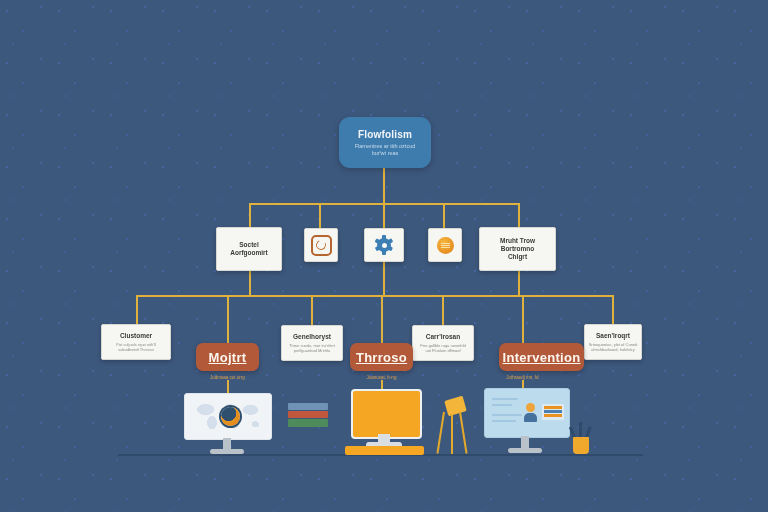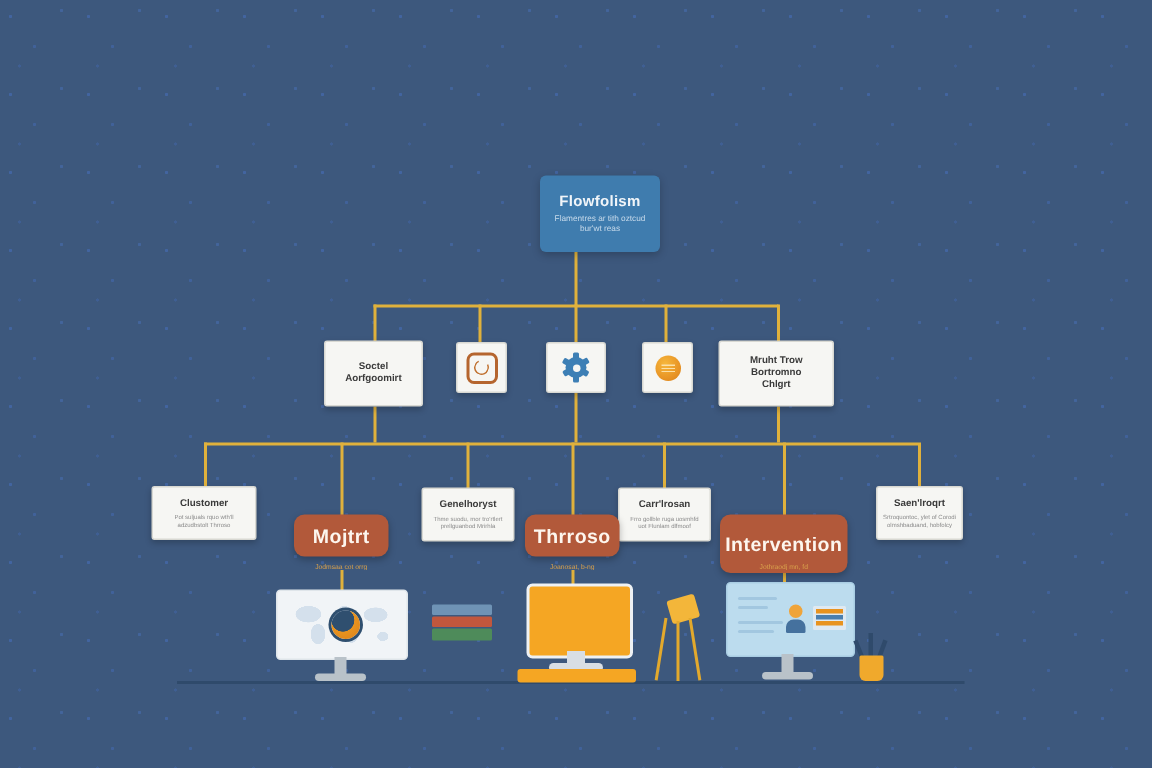--- a/index.html
+++ b/index.html
@@ -106,20 +106,21 @@
 
   
   .pill{
     position:absolute;background:#b2593a;border-radius:7px;
     box-shadow:0 2px 5px rgba(0,0,0,.25);
     display:flex;align-items:center;justify-content:center;
   }
   .pill-label{
     color:#fdf6ee;font-size:13px;font-weight:bold;letter-spacing:.3px;
     filter:blur(.18px);
+    text-decoration:underline;
   }
   .pill-cap{
     position:absolute;color:#d9a14c;font-size:4.5px;text-align:center;
     filter:blur(.5px);white-space:nowrap;
   }
 
   
   .mon-screen{position:absolute;border-radius:3px;}
   .mon-neck{position:absolute;background:#b9c2c9;}
   .mon-base{position:absolute;background:#b9c2c9;border-radius:3px;}
@@ -181,21 +182,21 @@
   <div class="line vline" style="left:311px;top:295px;height:31px;"></div>
   <div class="line vline" style="left:381px;top:295px;height:49px;"></div>
   <div class="line vline" style="left:442px;top:295px;height:31px;"></div>
   <div class="line vline" style="left:522px;top:295px;height:49px;"></div>
   <div class="line vline" style="left:612px;top:295px;height:30px;"></div>
 
   <div class="line vline" style="left:227px;top:380px;height:18px;"></div>
   <div class="line vline" style="left:381px;top:380px;height:14px;"></div>
   <div class="line vline" style="left:522px;top:380px;height:18px;"></div>
 
-  <div class="root-node" style="left:360px;top:117px;width:80px;height:51px;">
+  <div class="root-node" style="left:339px;top:117px;width:92px;height:51px;border-radius:11px;">
     <div class="root-title">Flowfolism</div>
     <div class="root-sub">Flamentres ar tith oztcud</div>
     <div class="root-sub" style="margin-top:0;">bur'wt reas</div>
   </div>
 
   <div class="card" style="left:216px;top:227px;width:66px;height:44px;">
     <div class="card-title">Soctel</div>
     <div class="card-title" style="margin-top:0;">Aorfgoomirt</div>
   </div>
 
@@ -254,21 +255,21 @@
   <div class="pill" style="left:196px;top:343px;width:63px;height:28px;">
     <span class="pill-label">Mojtrt</span>
   </div>
   <div class="pill-cap" style="left:196px;top:375px;width:63px;">Jodmsaa cot orrg</div>
 
   <div class="pill" style="left:350px;top:343px;width:63px;height:28px;">
     <span class="pill-label">Thrroso</span>
   </div>
   <div class="pill-cap" style="left:350px;top:375px;width:63px;">Joanosat, b-ng</div>
 
-  <div class="pill" style="left:480px;top:343px;width:85px;height:39px;">
+  <div class="pill" style="left:499px;top:343px;width:85px;height:28px;">
     <span class="pill-label">Intervention</span>
   </div>
   <div class="pill-cap" style="left:480px;top:375px;width:85px;">Jothraodj mn, fd</div>
 
   <div style="position:absolute;left:118px;top:454px;width:525px;height:2px;background:#2f4a6b;"></div>
 
   <div>
     <div class="mon-screen" style="left:184px;top:393px;width:86px;height:45px;background:#f1f4f7;border:1px solid #dfe5ea;">
       <div style="position:absolute;left:3px;top:3px;right:3px;bottom:3px;overflow:hidden;">
         <div class="worldmap"></div>

